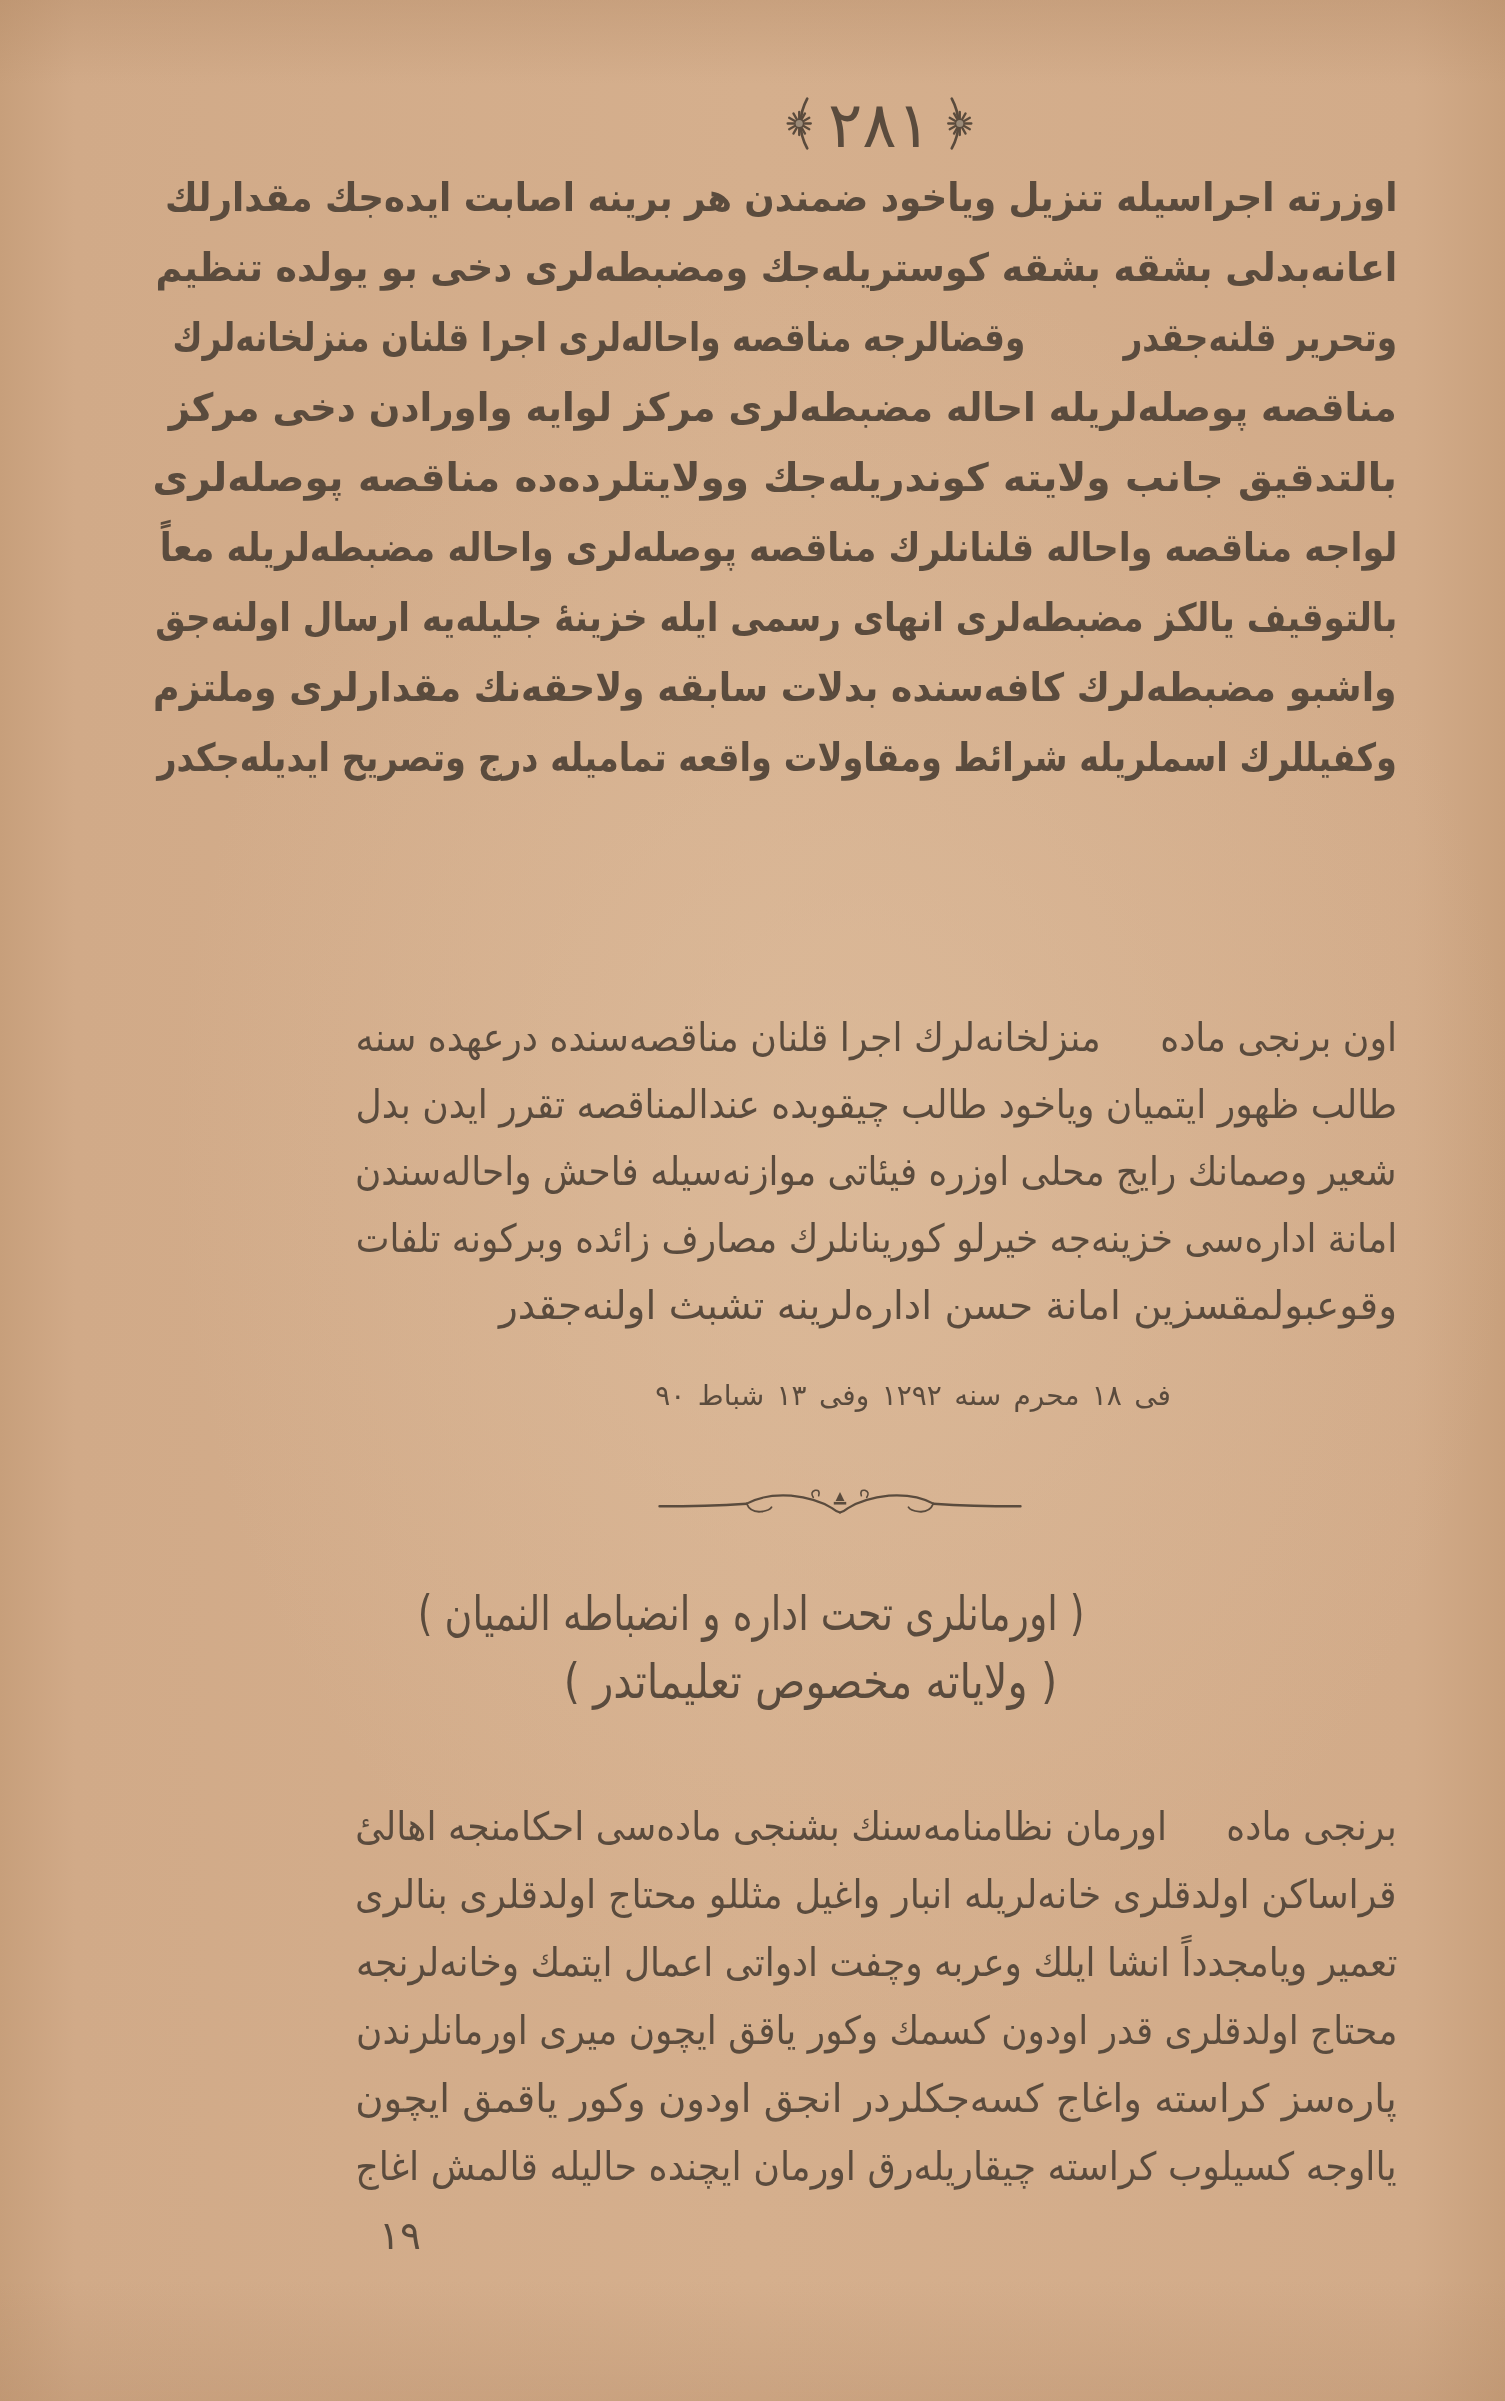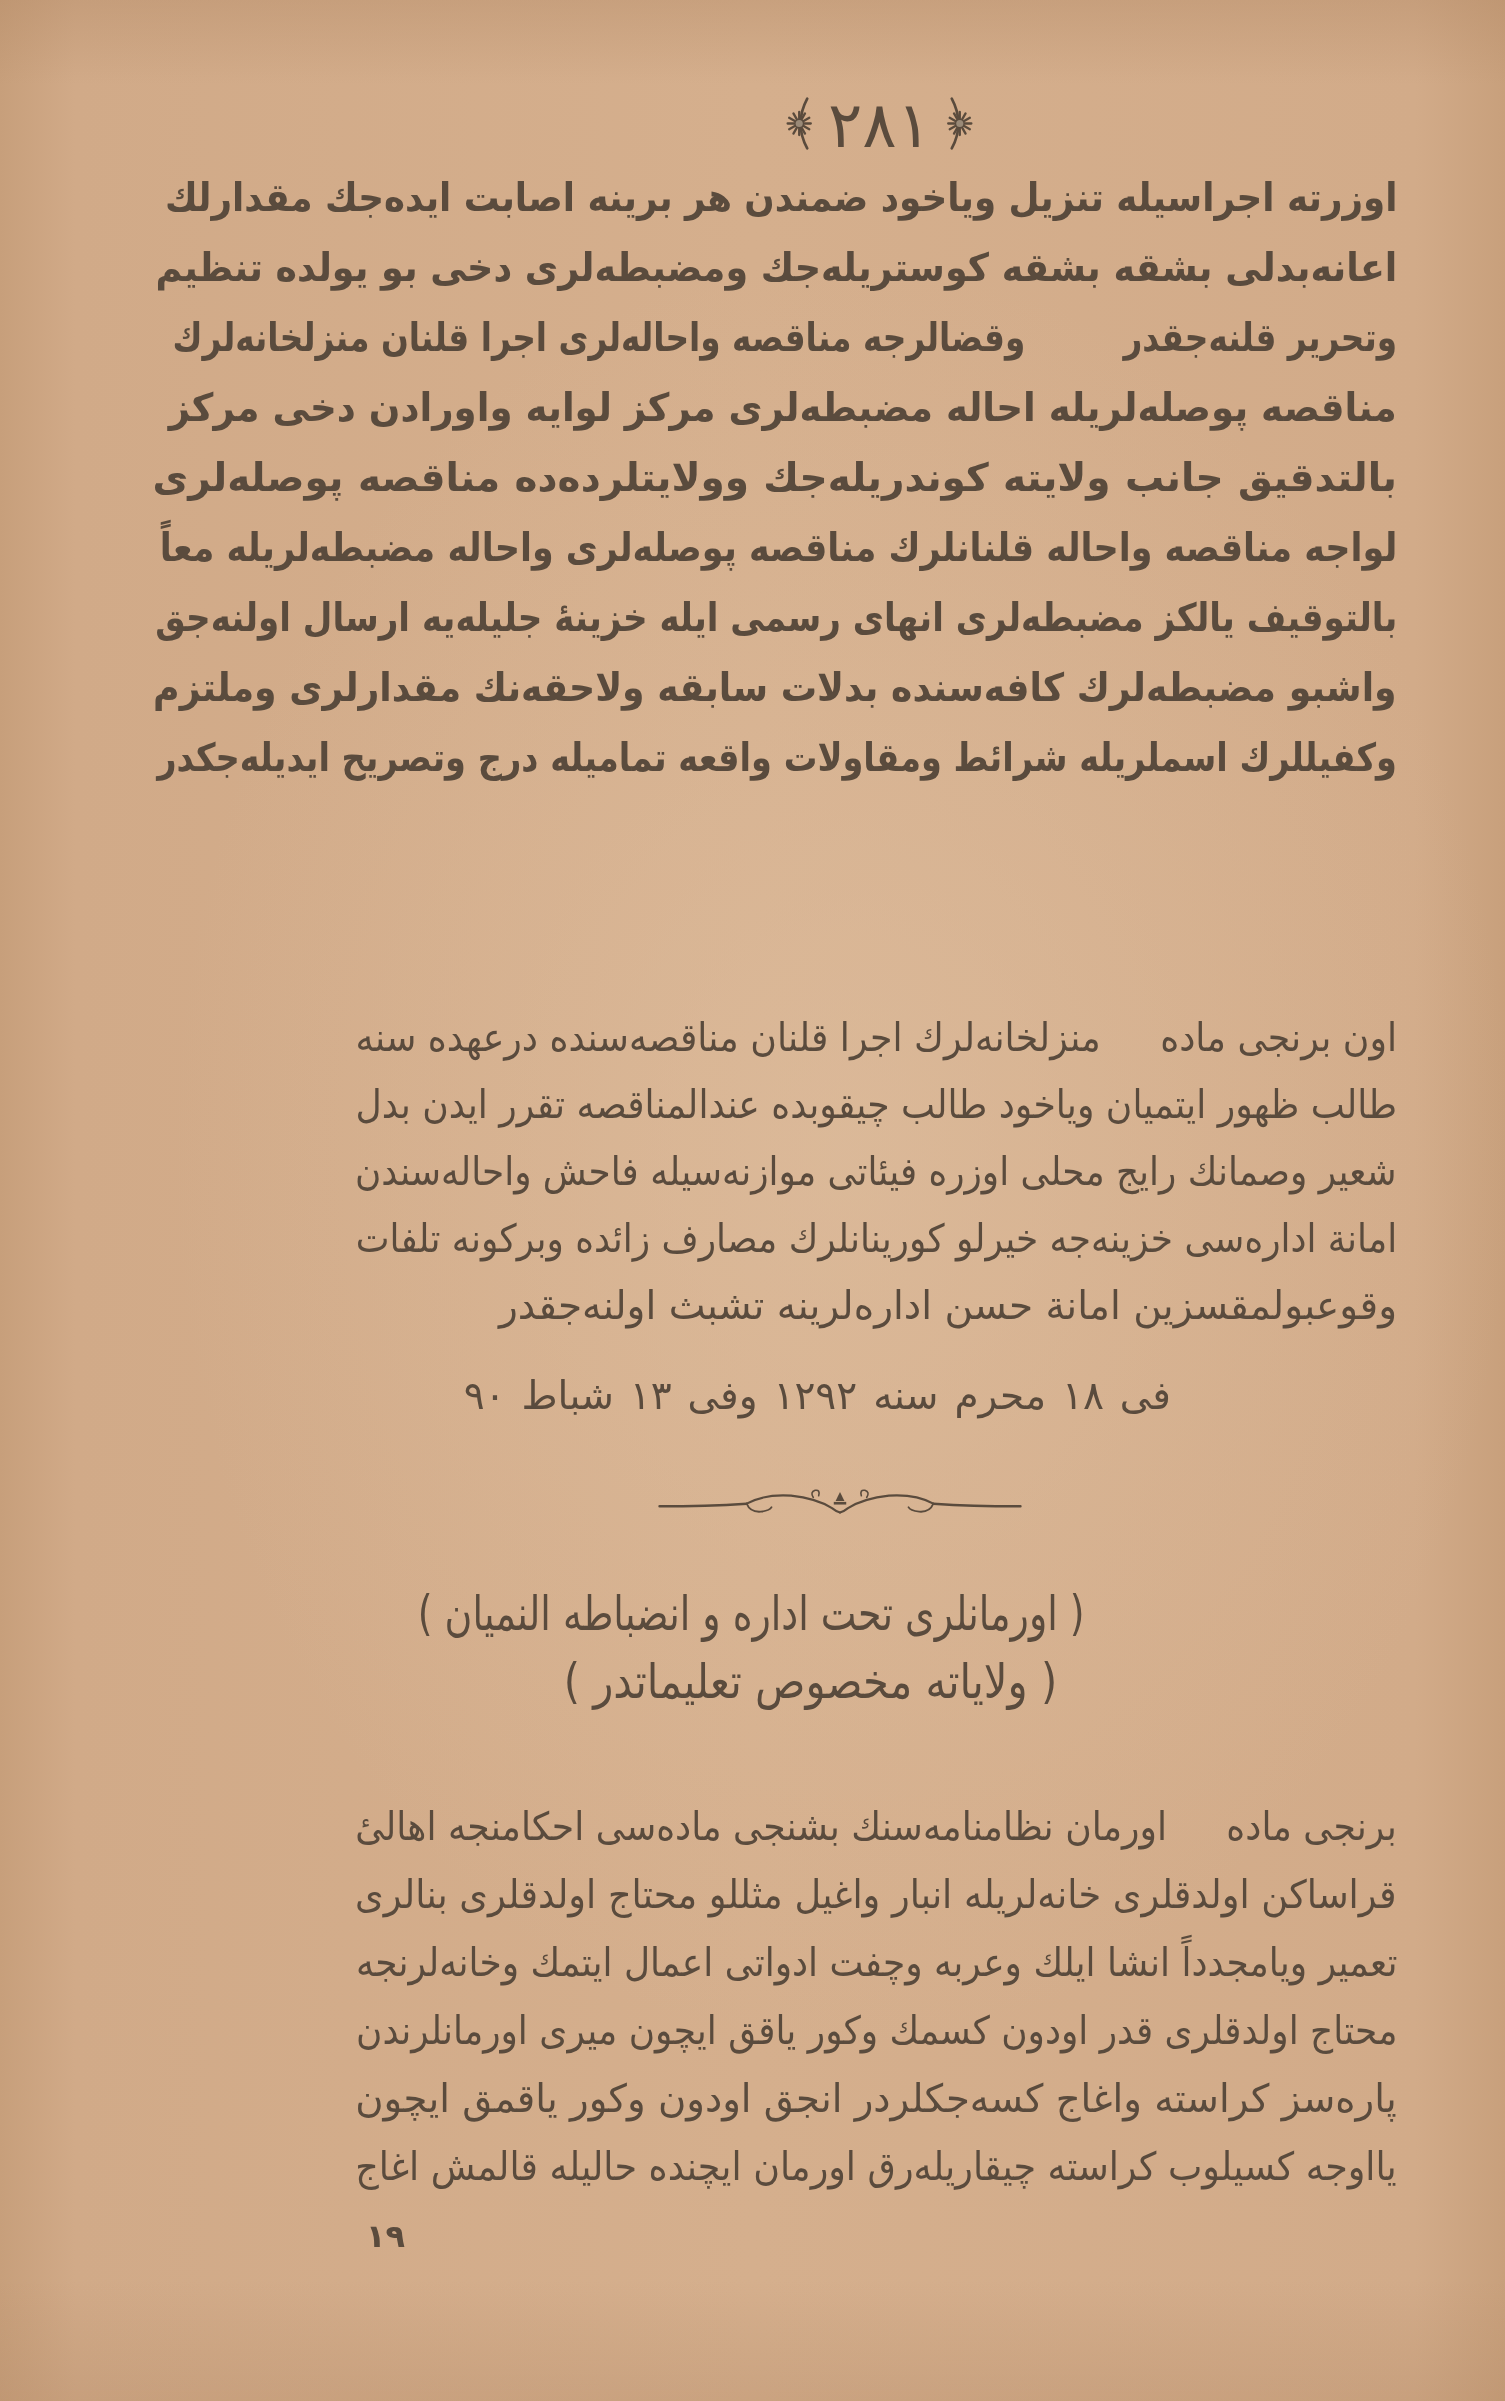--- a/index.html
+++ b/index.html
@@ -20,31 +20,31 @@
     position: relative; width: 100%; direction: rtl; text-align: right;
     white-space: nowrap; overflow: visible; font-size: 39px;
   }
   .p1 .line { height: 70px; line-height: 70px; font-weight: bold; }
   .p2 .line { height: 67px; line-height: 67px; }
   .p3 .line { height: 68px; line-height: 68px; }
   .inner { display: inline-block; white-space: nowrap; transform-origin: 100% 50%; }
   .gap { display: inline-block; width: 64px; }
   .single {
     position: absolute; direction: rtl; text-align: right; white-space: nowrap;
-    height: 68px; line-height: 68px; font-size: 39px;
+    height: 68px; line-height: 68px; font-size: 28px;
   }
   .heading { font-size: 48px; }
   .pagenum {
     position: absolute; left: 781px; top: 93px; width: 197px; height: 64px;
     display: flex; align-items: center; justify-content: center; gap: 9px;
   }
   .pagenum .digits { font-size: 64px; line-height: 64px; direction: rtl; }
   .footer-mark {
     position: absolute; left: 350px; top: 2202px; width: 71px; height: 68px;
-    line-height: 68px; font-size: 32px; font-weight: bold; text-align: center; direction: rtl;
+    line-height: 68px; font-size: 39px; font-weight: normal; text-align: right; direction: rtl;
   }
   svg .ink { stroke: var(--ink); fill: none; stroke-linecap: round; }
   svg .inkfill { fill: var(--ink); }
 </style>
 </head>
 <body>
 
 <div class="pagenum">
   <span>
     <svg width="36" height="57" viewBox="0 0 40 64">

